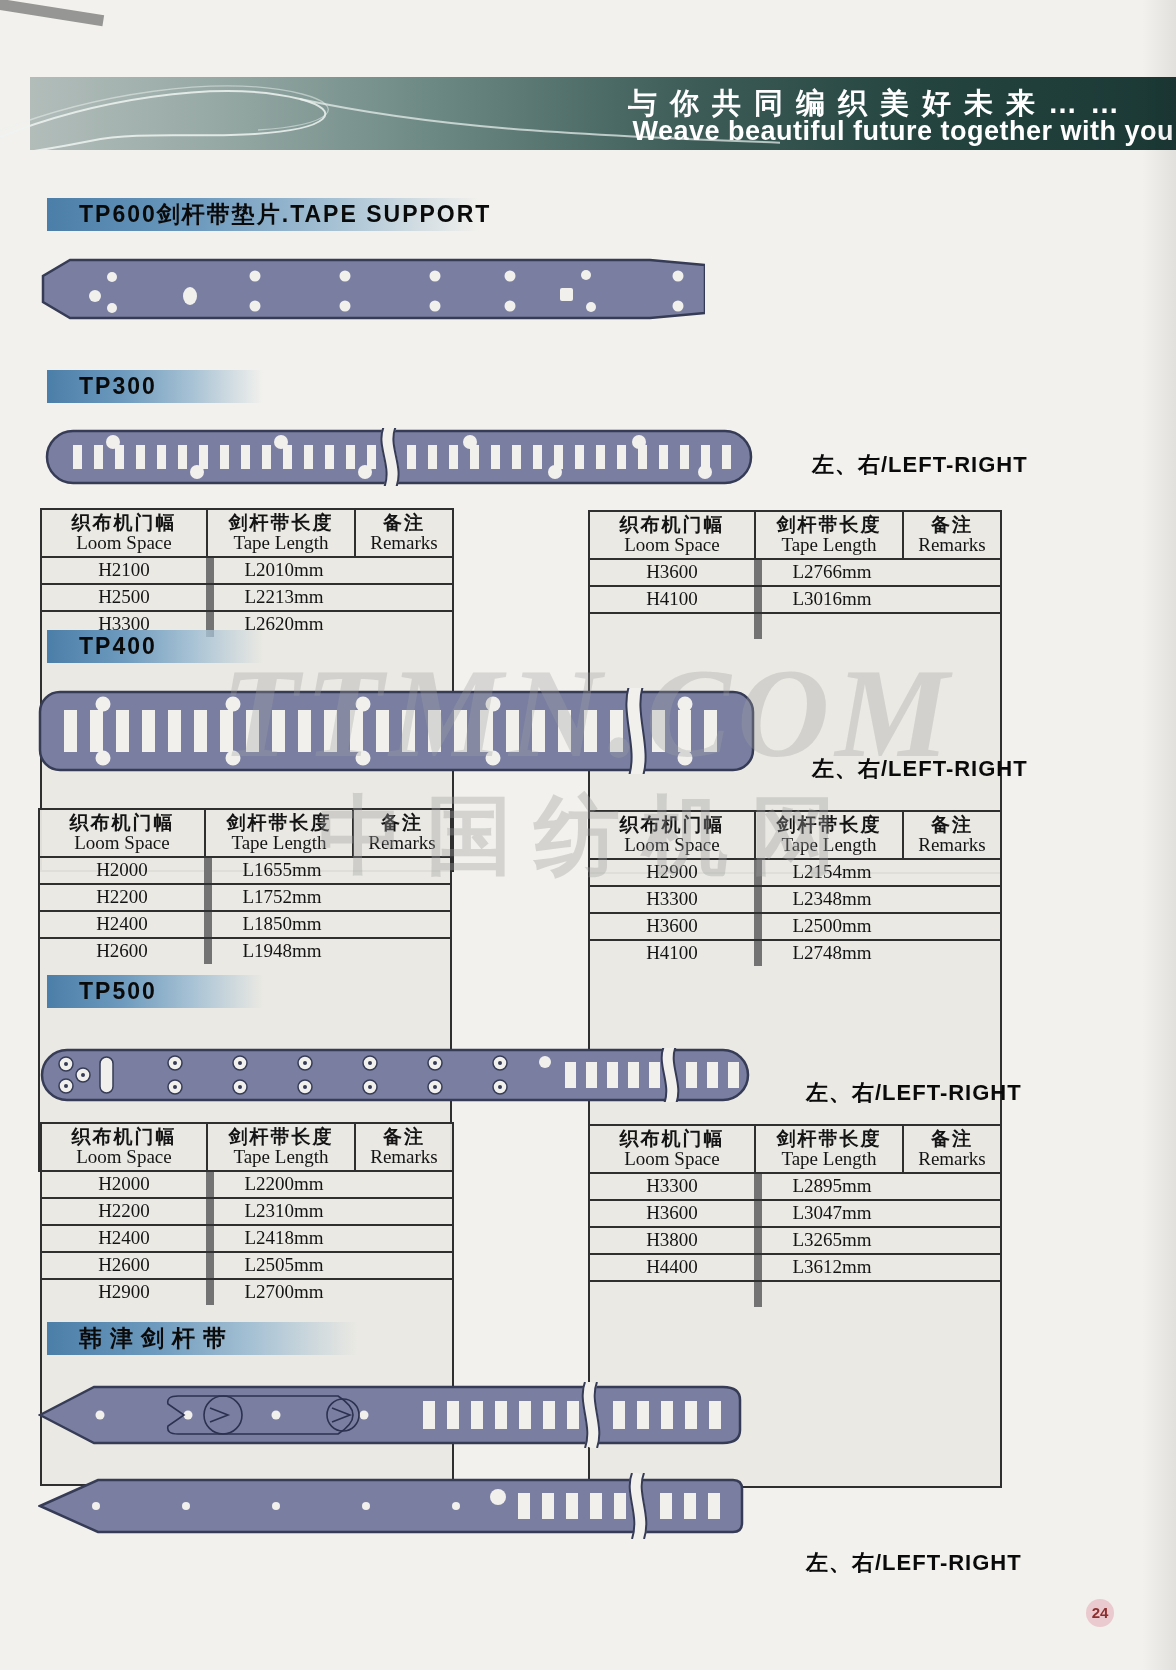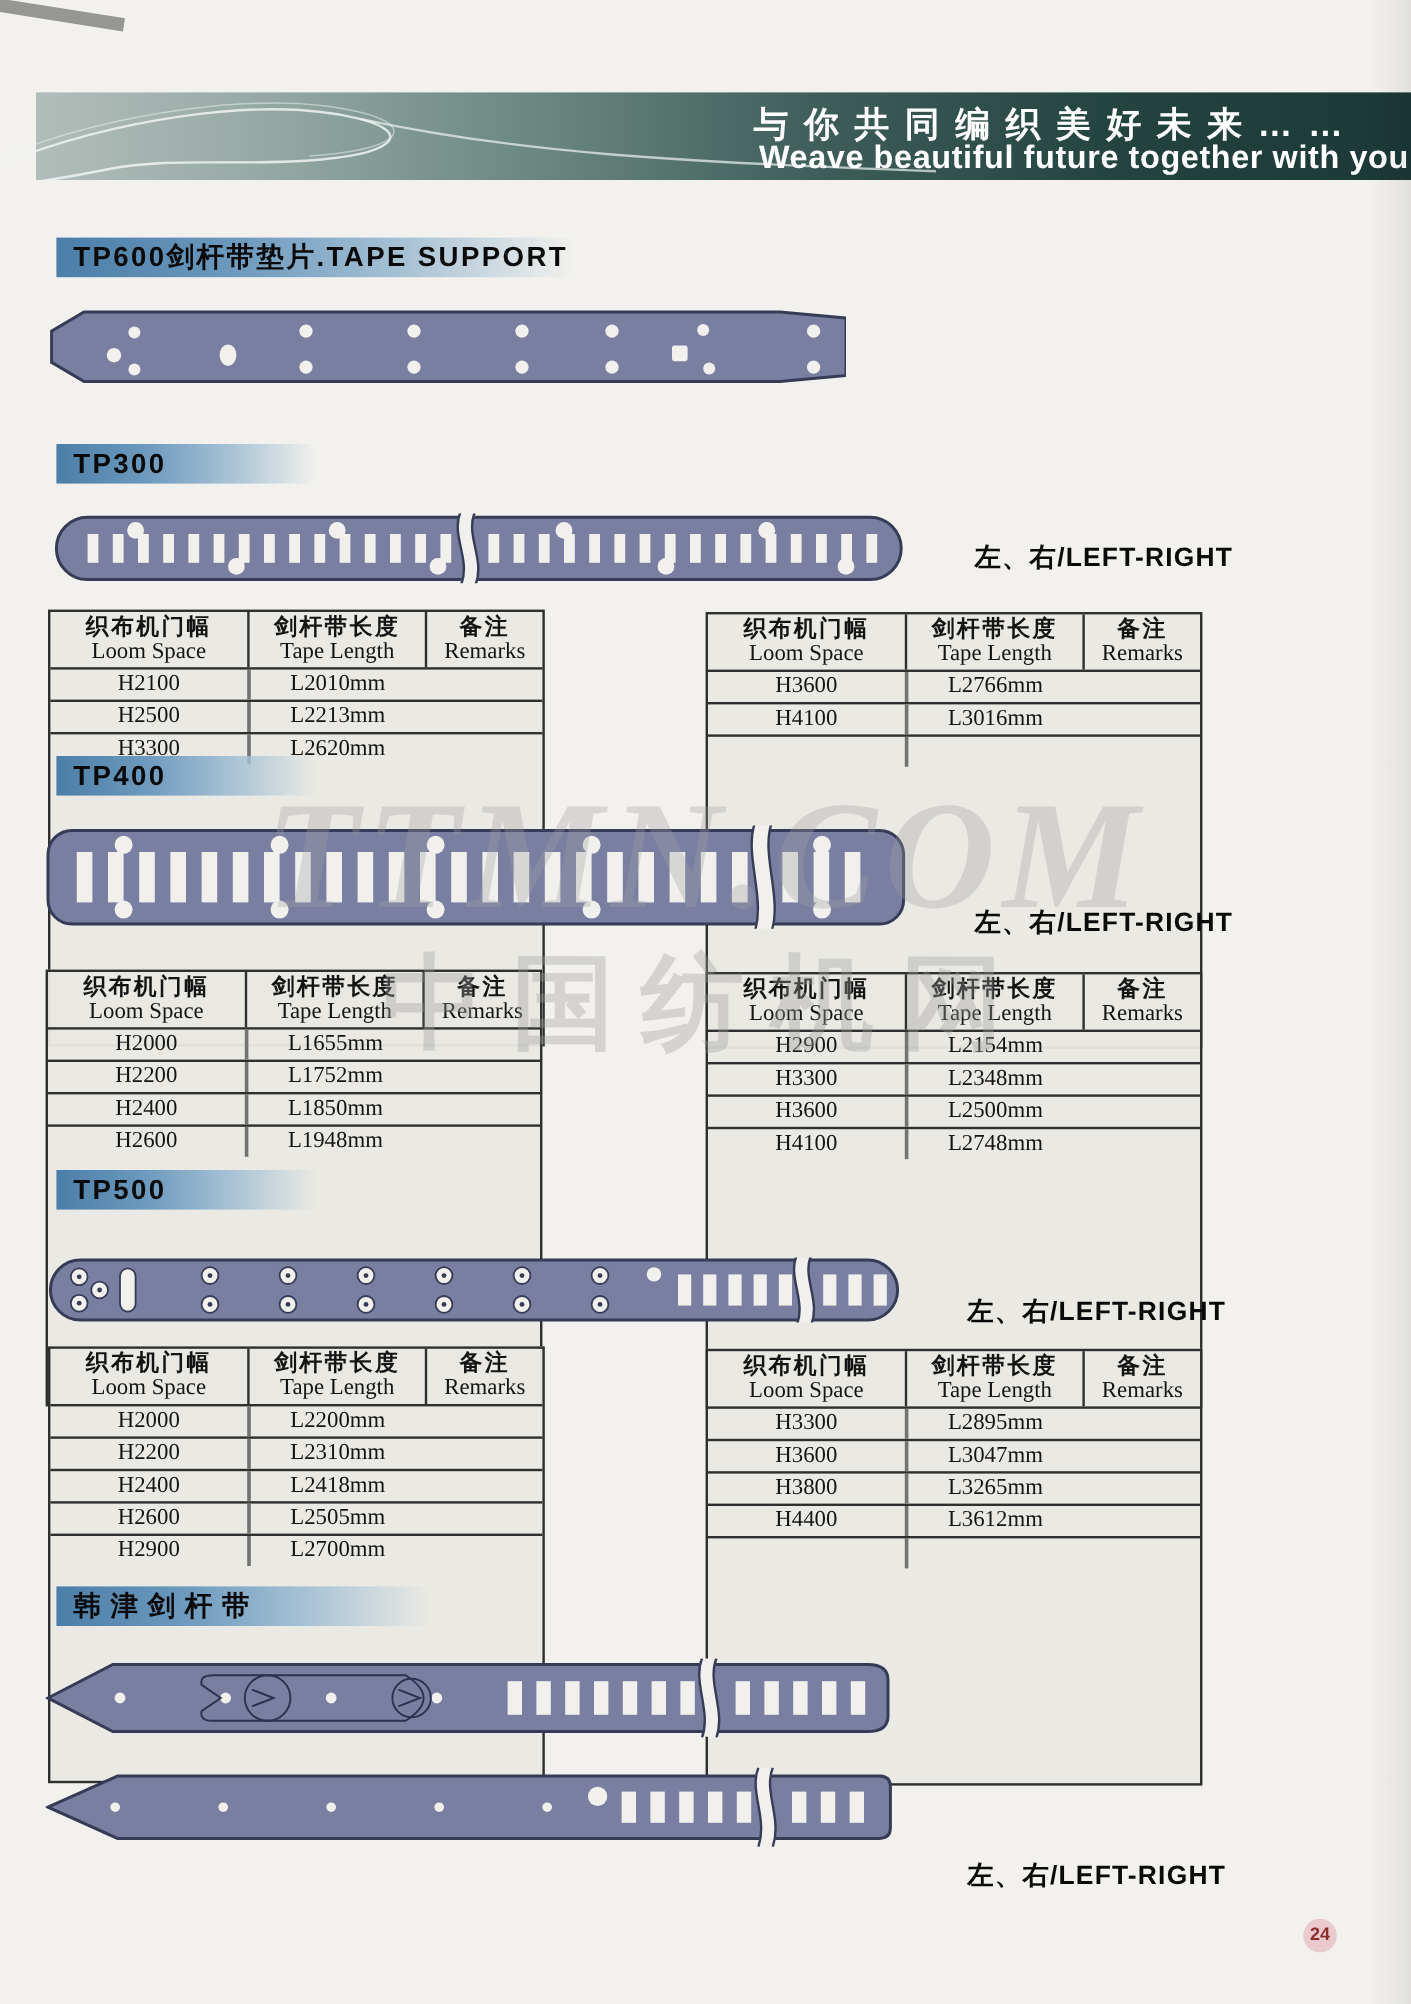--- a/index.html
+++ b/index.html
@@ -27,21 +27,21 @@
     font-size: 27px; font-weight: bold; letter-spacing: 0.5px; color: #ffffff;
     white-space: nowrap;
   }
   .streak {
     position:absolute; left:-14px; top:6px; width:118px; height:11px;
     background:#4a4a4a; opacity:.55; transform:rotate(9deg);
   }
   
   .secbar {
     position: absolute; height: 33px; display: flex; align-items: center;
-    padding-left: 14px; font-weight: bold; font-size: 23px; letter-spacing: 2px;
+    padding-left: 32px; font-weight: bold; font-size: 23px; letter-spacing: 2px;
     color: #0a0a0a; white-space: nowrap;
     background: linear-gradient(90deg,#4b7ea8 0%,#6d9abe 35%,#a9c3d5 68%,rgba(242,241,237,0) 100%);
   }
   
   .dirlabel {
     position: absolute; font-weight: bold; font-size: 22px; color: #0a0a0a;
     letter-spacing: 1px; white-space: nowrap;
   }
   
   .band { position: absolute; }
@@ -58,21 +58,21 @@
   .hc.c2 { width: 150px; border-left: 2px solid #2f2f2f; border-right: 2px solid #2f2f2f; }
   .hc.c3 { flex: 1; }
   .hc .cn { font-family: "Liberation Sans", sans-serif; font-weight: bold; font-size: 19px; line-height: 21px; letter-spacing: 2px; }
   .hc .en { font-size: 19px; line-height: 20px; }
   .tbody { display: flex; align-items: stretch; flex-direction: column; }
   .rows { flex: 0 0 312px; }
   .row { display: flex; }
   .row + .row { border-top: 2px solid #2f2f2f; }
   .cd { height: 25px; line-height: 24px; text-align: center; font-size: 19px; }
   .cd.c1 { width: 164px; }
-  .cd.c2 { width: 148px; border-left: 3px solid #737373; }
+  .cd.c2 { width: 148px; border-left: 8px solid #737373; }
   .remarks { flex: 1; border-left: 2px solid #2f2f2f; }
   
   .wm { position: absolute; left: 0; right: 0; text-align: center; pointer-events: none; white-space: nowrap; }
   .wm1 { top: 640px; font: italic bold 128px "Liberation Serif", serif; color: rgba(158,158,158,.32); letter-spacing: 6px; }
   .wm2 { top: 778px; font-weight: bold; font-size: 86px; color: rgba(158,158,158,.36); letter-spacing: 22px; }
   
   .pagenum {
     position: absolute; left: 1086px; top: 1599px; width: 28px; height: 28px;
     border-radius: 50%; background: #eacace; color: #8d2f2f;
     font-weight: bold; font-size: 15px; line-height: 28px; text-align: center;

